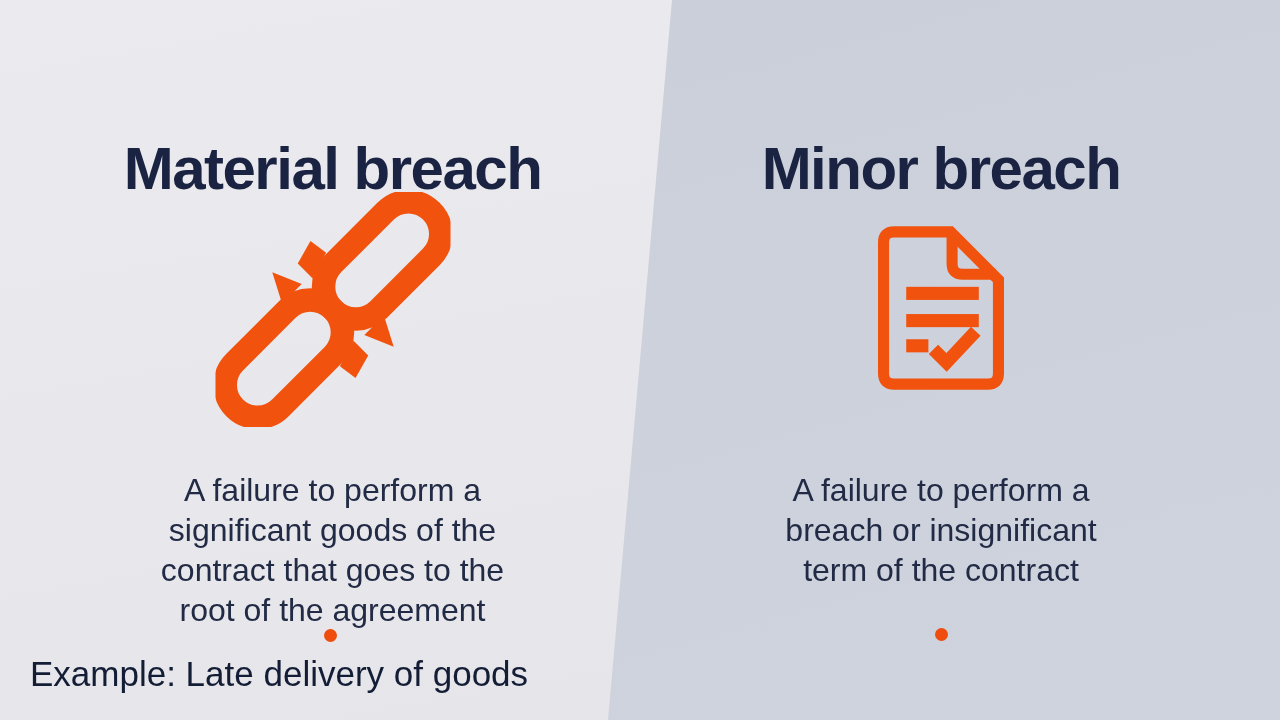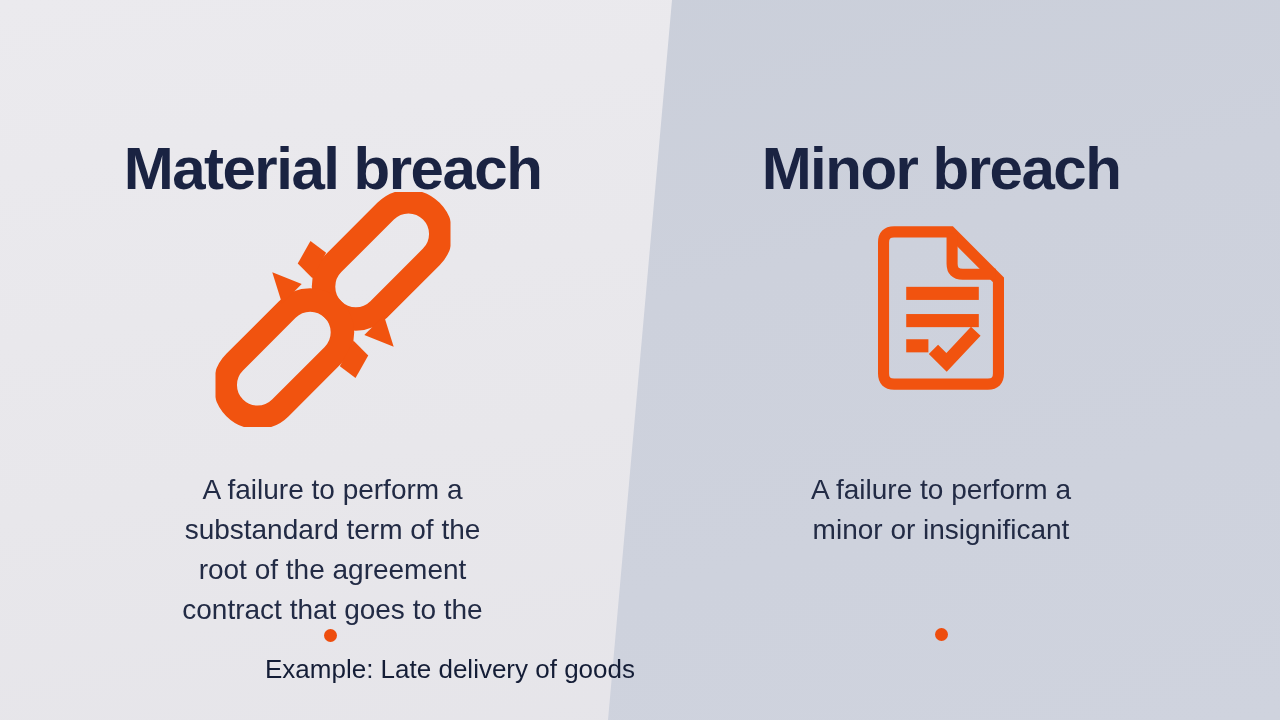--- a/index.html
+++ b/index.html
@@ -32,36 +32,36 @@
   .icon-wrap {
     position: absolute; left: 50%; transform: translateX(-50%);
   }
   .chain-wrap { top: 192px; width: 235px; height: 235px; }
   .doc-wrap   { top: 226px; width: 126px; height: 164px; }
   .icon-wrap svg { display: block; width: 100%; height: 100%; }
 
   .panel-desc {
     position: absolute; top: 470px; left: 0; right: 0;
     text-align: center;
-    font-size: 28px; line-height: 40px;
+    font-size: 32px; line-height: 40px;
     color: #222B45;
   }
 
   .accent-dot {
     position: absolute;
     width: 13px; height: 13px; border-radius: 50%;
     background: #EE4D0D;
   }
   .dot-left  { left: 324px; top: 629px; }
   .dot-right { left: 935px; top: 628px; }
 
   .panel-example {
     position: absolute; top: 654px; left: 0; right: 0;
-    text-align: right;
-    font-size: 26px;
+    text-align: left;
+    font-size: 35px;
     color: #141D36;
   }
 </style>
 </head>
 <body>
 
 <div class="right-bg"></div>
 
 <section class="column col-left">
   <h1 class="panel-title">Material breach</h1>
@@ -78,23 +78,23 @@
       </g>
       <g fill="#F1530F" transform="rotate(180 120 120)">
         <polygon points="97,50 113,62 99,88 84,73"></polygon>
         <polygon points="58,82 88,94 68,114"></polygon>
       </g>
     </svg>
   </div>
 
   <div class="panel-desc">
     <div>A failure to perform a</div>
-    <div>substandard term of the</div>
+    <div>significant goods of the</div>
+    <div>contract that goes to the</div>
     <div>root of the agreement</div>
-    <div>contract that goes to the</div>
   </div>
 
   <div class="panel-example">Example: Late delivery of goods</div>
 </section>
 
 <section class="column col-right">
   <h1 class="panel-title">Minor breach</h1>
 
   <div class="icon-wrap doc-wrap">
     <svg viewBox="0 0 125 162" aria-hidden="true">
@@ -106,19 +106,20 @@
         <rect x="28" y="60" width="72" height="13"></rect>
         <rect x="28" y="87" width="72" height="13"></rect>
         <rect x="28" y="112" width="22" height="13"></rect>
       </g>
       <polyline points="55,122 68,135 97,104" fill="none" stroke="#F1530F" stroke-width="13"></polyline>
     </svg>
   </div>
 
   <div class="panel-desc">
     <div>A failure to perform a</div>
-    <div>minor or insignificant</div>
+    <div>breach or insignificant</div>
+    <div>term of the contract</div>
   </div>
 
 </section>
 
 <div class="accent-dot dot-left"></div>
 <div class="accent-dot dot-right"></div>
 
 </body></html>

